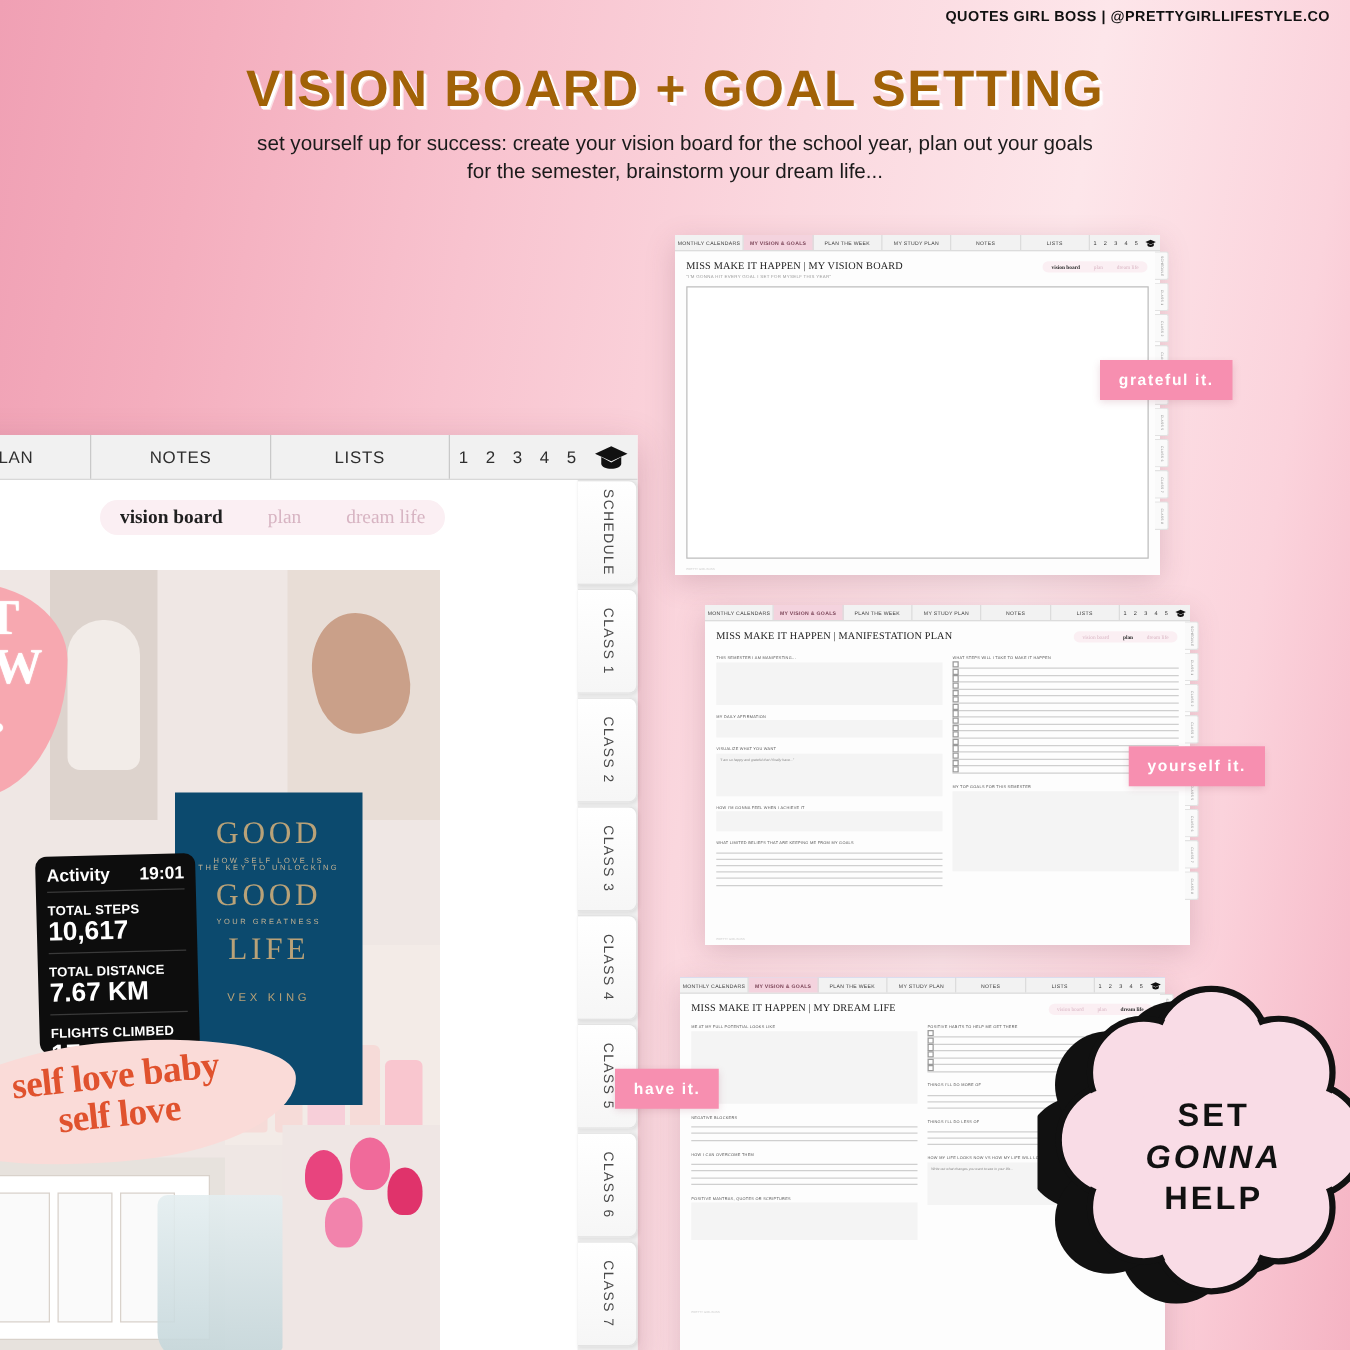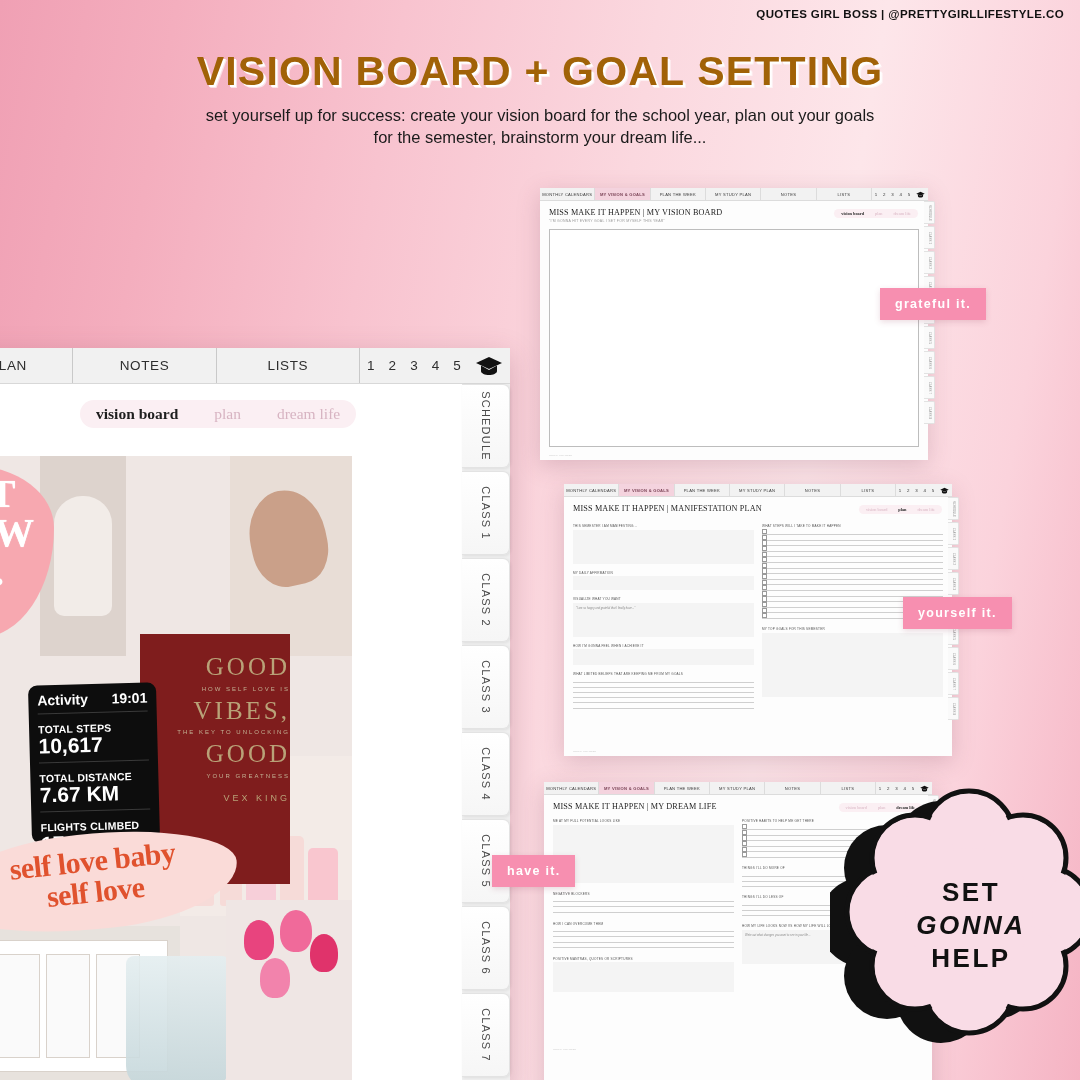--- a/index.html
+++ b/index.html
@@ -149,21 +149,21 @@
   .watch hr{ border:0; border-top:1px solid #3a3a3a; margin:5px 0 0; }
   .candle{
     position:absolute; left:188px; top:6px; width:124px; height:128px;
     background:linear-gradient(180deg,#f9c8d2,#f2a9bb); border-radius:6px 6px 10px 10px;
     text-align:center; padding-top:20px;
   }
   .candle b{ display:block; font-size:12.5px; color:#1a1a1a; line-height:1.25; letter-spacing:.2px; }
   .candle .br{ font-family:"Liberation Serif", serif; font-size:9px; color:#222; margin-top:40px; }
   .book{
     position:absolute; left:210px; top:178px; width:150px; height:250px;
-    background:#7f1d1d; text-align:right; padding-top:14px;
+    background:#0c4a6e; text-align:center; padding-top:14px;
   }
   .book span{ display:block; font-family:"Liberation Serif", serif; color:#b9a278;
     font-size:25px; letter-spacing:3px; line-height:1.5; }
   .book em{ display:block; font-size:6px; letter-spacing:2px; color:#c3b294; font-style:normal; }
   .book .auth{ font-size:9px; letter-spacing:3px; color:#b9a278; margin-top:14px; }
   .yoga{ position:absolute; left:300px; top:0; width:122px; height:200px; background:#e8ddd6; }
   .yoga::after{ content:""; position:absolute; left:20px; top:34px; width:76px; height:96px;
     background:#caa089; border-radius:50% 50% 40% 40%; transform:rotate(-12deg); }
   .spa{ position:absolute; left:110px; top:0; width:86px; height:200px; background:#ddd3cd; }
   .spa::after{ content:""; position:absolute; left:14px; top:40px; width:58px; height:120px;
@@ -232,24 +232,24 @@
         <i style="left:8px;width:26px;height:62px;"></i>
           <i style="left:40px;width:22px;height:78px;"></i>
         <i style="left:66px;width:30px;height:54px;background:#f7cfd9;"></i>
         <i style="left:100px;width:24px;height:70px;"></i>
           <i style="left:128px;width:30px;height:58px;background:#f9c6cf;"></i>
       </div>
 
       <div class="book">
         <span>GOOD</span>
         <em>HOW SELF LOVE IS</em>
-        <span>VIBES,</span>
         <em>THE KEY TO UNLOCKING</em>
         <span>GOOD</span>
         <em>YOUR GREATNESS</em>
+        <span>LIFE</span>
         <div class="auth">VEX KING</div>
       </div>
 
       <div class="desk">
         <i style="left:6px;top:14px;width:232px;height:132px;"></i>
 
         <i style="left:66px;top:28px;width:44px;height:104px;background:#fafafa;"></i>
         <i style="left:116px;top:28px;width:44px;height:104px;background:#fafafa;"></i>
         <i style="left:166px;top:28px;width:44px;height:104px;background:#fafafa;"></i>
       </div>

